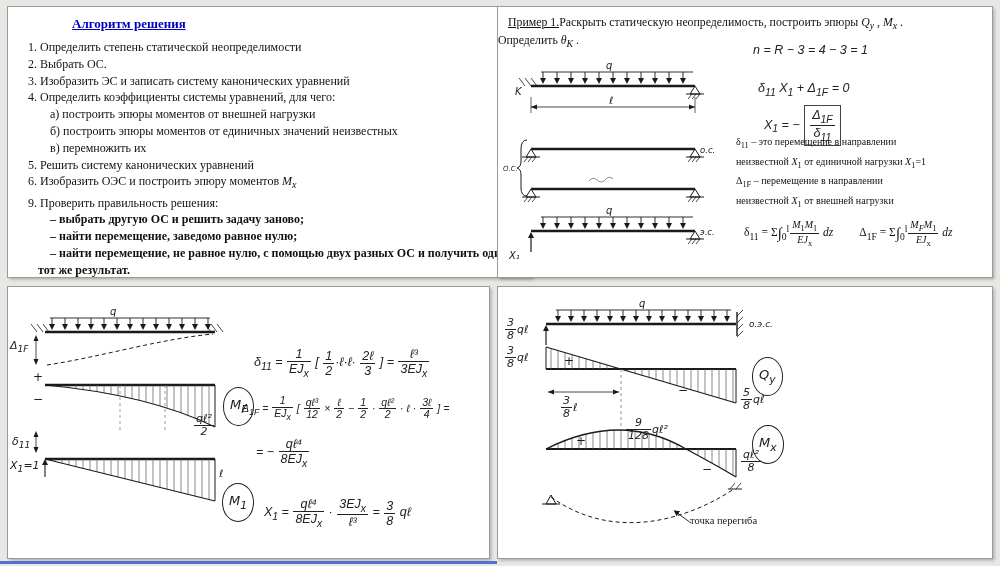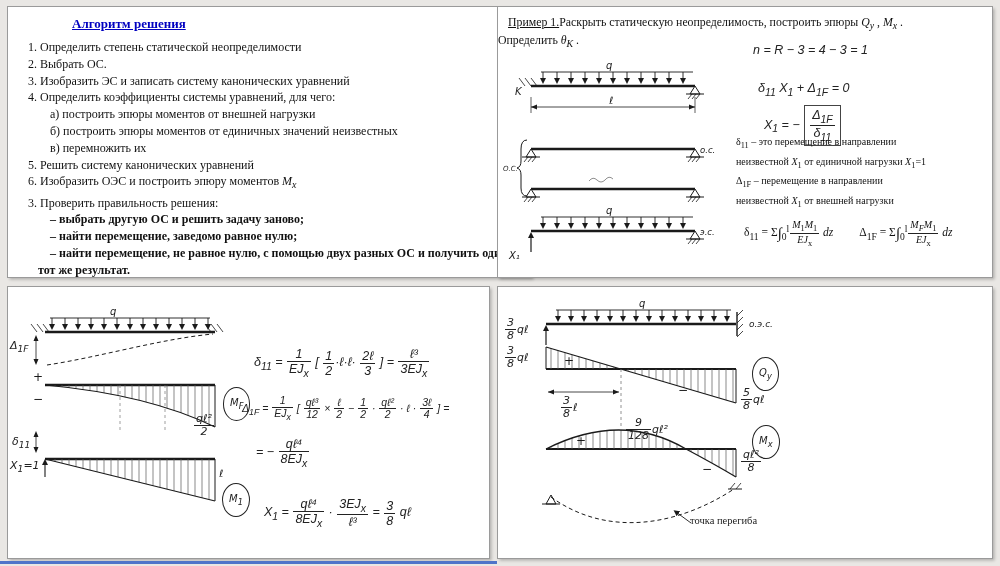--- a/index.html
+++ b/index.html
@@ -18,21 +18,21 @@
   
   .ex-head{padding:8px 6px 0 10px}
   .ex-label{text-decoration:underline;margin-right:0}
   .ex-task2{margin-top:2px}
   .tr-svg{position:absolute;left:5px;top:54px}
   .bl-svg{position:absolute;left:2px;top:20px}
   .br-svg{position:absolute;left:8px;top:12px}
   
   .hw{position:absolute;font-family:Liberation Sans, sans-serif;font-style:italic;color:#222;font-size:12.5px;white-space:nowrap}
   .lbl{position:absolute;font-family:"DejaVu Sans",sans-serif;font-style:italic;color:#222;font-size:11px;white-space:nowrap}
-  .circ{border:1.5px solid #222;border-radius:50%;padding:9px 6px;font-size:10px}
+  .circ{border:1.5px solid #222;border-radius:50%;padding:9px 6px;font-size:13px}
   .typedlbl{font-family:"Liberation Serif",serif;font-style:normal;font-size:10.5px}
   .fr{display:inline-block;vertical-align:middle;text-align:center;line-height:1.12;margin:0 1px}
   .fr .t{display:block;border-bottom:1px solid #222;padding:0 2px}
   .fr .b{display:block;padding:0 2px}
   .boxed{border:1px solid #444;padding:2px 5px}
   .f-n{left:255px;top:36px}
   .f-canon{left:260px;top:74px}
   .f-x1{left:266px;top:98px}
   .notes{position:absolute;left:238px;top:127px;width:252px;font-size:10px;line-height:15.5px}
   .ints{position:absolute;left:246px;top:212px;display:flex;gap:26px;font-size:11.5px}
@@ -58,21 +58,21 @@
     <h2 class="alg-title">Алгоритм решения</h2>
     <div class="step">1. Определить степень статической неопределимости</div>
     <div class="step">2. Выбрать ОС.</div>
     <div class="step">3. Изобразить ЭС и записать систему канонических уравнений</div>
     <div class="step">4. Определить коэффициенты системы уравнений, для чего:</div>
     <div class="step sub">а) построить эпюры моментов от внешней нагрузки</div>
     <div class="step sub">б) построить эпюры моментов от единичных значений неизвестных</div>
     <div class="step sub">в) перемножить их</div>
     <div class="step">5. Решить систему канонических уравнений</div>
     <div class="step">6. Изобразить ОЭС и построить эпюру моментов <i>M<sub>x</sub></i></div>
-    <div class="step">3. Проверить правильность решения:</div>
+    <div class="step">9. Проверить правильность решения:</div>
     <div class="step chk">– выбрать другую ОС и решить задачу заново;</div>
     <div class="step chk">– найти перемещение, заведомо равное нулю;</div>
     <div class="step chk">– найти перемещение, не равное нулю, с помощью двух разных ОС и получить один и тот же результат.</div>
   </section>
 
   <section class="panel tr">
     <div class="ex-head">
       <span class="ex-label">Пример 1.</span><span>Раскрыть статическую неопределимость, построить эпюры <i>Q<sub>y</sub></i> , <i>M<sub>x</sub></i> .</span>
     </div>
     <div class="ex-task2">Определить <i>θ<sub>K</sub></i> .</div>

